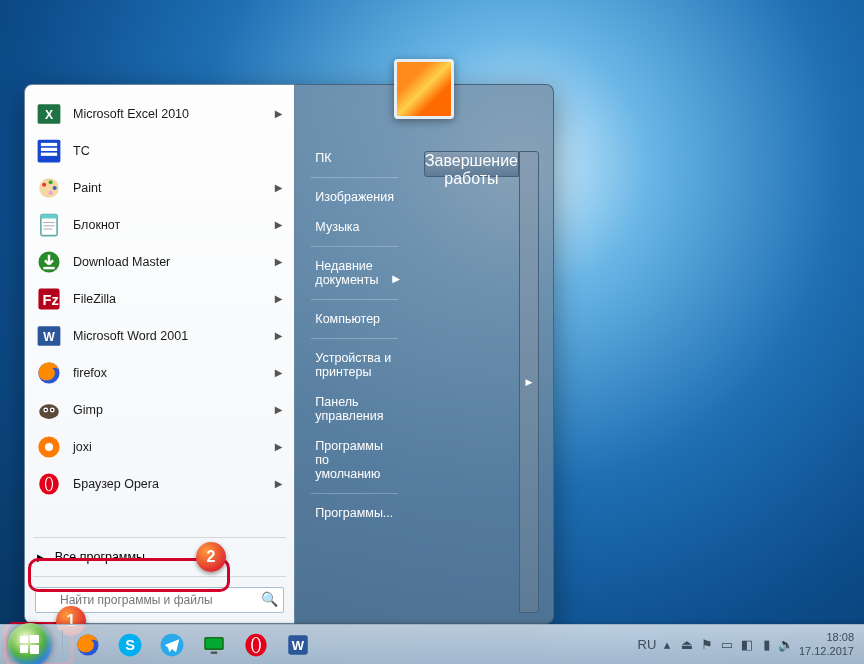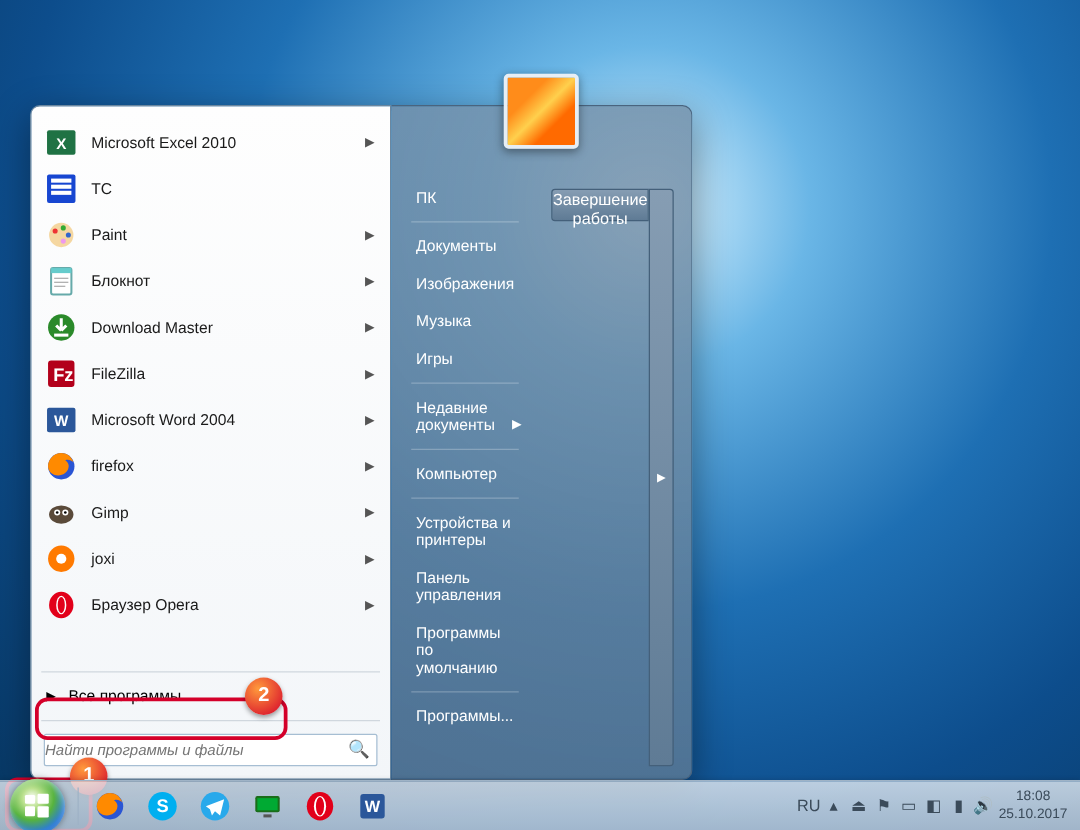--- a/index.html
+++ b/index.html
@@ -18,21 +18,21 @@
   width: 44px; height: 44px; margin: -6px 6px -6px 8px; border-radius: 50%;
   background: radial-gradient(circle at 40% 35%, #fff 0%, #b9e08c 20%, #56b33e 45%, #2a7bd6 70%, #1050a0 100%);
   box-shadow: 0 0 6px rgba(0,0,0,.4), inset 0 2px 6px rgba(255,255,255,.5);
   position: relative; display:flex;align-items:center;justify-content:center;color:#fff;
 }
 .start-orb svg{width:24px;height:24px}
 .tb-ico { width: 40px; height: 40px; display:flex; align-items:center; justify-content:center; border-radius:2px; margin:0 1px; }
 .tb-ico svg{width:26px;height:26px}
 .tb-sep{width:1px;height:30px;background:#9fb3c6;margin:0 4px}
 .tray { margin-left:auto; display:flex; align-items:center; gap:4px; padding-right:10px; color:#3b4b5a; font-size:11px; }
-.tray .clock{text-align:center;line-height:1.2}
+.tray .clock{text-align:right;line-height:1.2}
 .tray-ic{width:16px;height:16px;display:flex;align-items:center;justify-content:center;font-size:13px}
 
 
 .startmenu {
   position: absolute; left: 24px; bottom: 40px; width: 530px; height: 540px;
   display:flex; border-radius: 8px; overflow:visible;
   box-shadow: 0 8px 30px rgba(0,0,0,.4);
 }
 .sm-left {
   width: 318px; background: linear-gradient(#fefefe,#f3f6f9);
@@ -53,29 +53,29 @@
 }
 .prog-list{flex:1;overflow:hidden}
 .prog-item{display:flex;align-items:center;height:37px;padding:0 8px;font-size:12.5px;color:#1a1a1a;position:relative}
 .prog-ico{width:28px;height:28px;margin-right:10px;display:flex;align-items:center;justify-content:center;border-radius:3px}
 .prog-ico svg{width:26px;height:26px}
 .prog-arrow{position:absolute;right:10px;color:#555;font-size:10px}
 .sm-divider{height:1px;background:#d0d7de;margin:4px 6px}
 .all-progs{display:flex;align-items:center;height:30px;padding:0 10px;font-size:12.5px;gap:10px}
 .all-progs .tri{font-size:10px}
 .search-row{padding:6px 8px 2px}
-.search-box{width:100%;height:26px;border:1px solid #a6bed3;border-radius:2px;padding:0 28px 0 0;font-size:12px;color:#333;font-style:italic}
+.search-box{width:100%;height:26px;border:1px solid #a6bed3;border-radius:2px;padding:0 28px 0 24px;font-size:12px;color:#333;}
 .search-wrap{position:relative}
 .search-mag{position:absolute;right:6px;top:4px;color:#3b6fa6;font-size:14px}
 
 .r-item{padding:8px 18px;font-size:12.5px;color:#fff;position:relative}
 .r-arrow{position:absolute;right:12px;font-size:10px}
 .r-sep{height:1px;background:rgba(255,255,255,.25);margin:4px 14px}
 .shutdown{margin:8px 12px 0;display:flex}
-.shutdown button{flex:1;height:26px;background:linear-gradient(#869db3,#5f7b95);border:1px solid #44607a;color:#fff;font-size:13px;border-radius:3px 0 0 3px}
+.shutdown button{flex:1;height:26px;background:linear-gradient(#869db3,#5f7b95);border:1px solid #44607a;color:#fff;font-size:16px;border-radius:3px 0 0 3px}
 .shutdown .dd{width:20px;border-radius:0 3px 3px 0;border-left:1px solid #44607a;display:flex;align-items:center;justify-content:center;color:#fff;background:linear-gradient(#869db3,#5f7b95);border:1px solid #44607a;font-size:9px}
 
 
 .callout{position:absolute;border:3px solid #d4002a;border-radius:10px;pointer-events:none}
 .callout-1{left:4px;bottom:-2px;width:70px;height:44px}
 .callout-2{left:28px;bottom:72px;width:202px;height:34px}
 .badge{position:absolute;width:30px;height:30px;border-radius:50%;background:radial-gradient(circle at 35% 30%,#ff9a3c,#d4002a);color:#fff;font-weight:bold;font-size:16px;display:flex;align-items:center;justify-content:center;box-shadow:0 2px 4px rgba(0,0,0,.4)}
 .badge-1{left:56px;bottom:28px}
 .badge-2{left:196px;bottom:92px}
 </style>
@@ -155,21 +155,21 @@
           <span>FileZilla</span>
           <span class="prog-arrow">▶</span>
         </div>
         <div class="prog-item">
           <span class="prog-ico">
             <svg viewBox="0 0 32 32">
               <rect x="2" y="4" width="28" height="24" rx="2" fill="#2b579a"></rect>
               <text x="16" y="22" text-anchor="middle" font-size="15" font-weight="bold" fill="#fff">W</text>
             </svg>
           </span>
-          <span>Microsoft Word 2004</span>
+          <span>Microsoft Word 2001</span>
           <span class="prog-arrow">▶</span>
         </div>
         <div class="prog-item">
           <span class="prog-ico">
             <svg viewBox="0 0 32 32">
               <circle cx="16" cy="16" r="13" fill="#2a55d4"></circle>
               <path d="M3 16c0-7 6-13 13-13 5 0 10 3 12 9-2-2-5-3-8-2 3 2 4 5 3 8-1 4-5 7-10 7C7 25 3 21 3 16z" fill="#ff8a00"></path>
             </svg>
           </span>
           <span>firefox</span>
@@ -221,24 +221,22 @@
         <input class="search-box" placeholder="Найти программы и файлы" style="">
         <span class="search-mag">🔍</span>
       </div>
     </div>
   </div>
   <div class="sm-right">
     <div class="user-pic"></div>
     <div id="right-items">
         <div class="r-item">ПК</div>
         <div class="r-sep"></div>
-        <div class="r-item">Документы</div>
         <div class="r-item">Изображения</div>
         <div class="r-item">Музыка</div>
-        <div class="r-item">Игры</div>
         <div class="r-sep"></div>
         <div class="r-item">Недавние документы<span class="r-arrow">▶</span></div>
         <div class="r-sep"></div>
         <div class="r-item">Компьютер</div>
         <div class="r-sep"></div>
         <div class="r-item">Устройства и принтеры</div>
         <div class="r-item">Панель управления</div>
         <div class="r-item">Программы по умолчанию</div>
         <div class="r-sep"></div>
         <div class="r-item">Программы...</div>
@@ -310,16 +308,16 @@
     <span class="tray-ic">RU</span>
     <span class="tray-ic">▴</span>
     <span class="tray-ic">⏏</span>
     <span class="tray-ic">⚑</span>
     <span class="tray-ic">▭</span>
     <span class="tray-ic">◧</span>
     <span class="tray-ic">▮</span>
     <span class="tray-ic">🔊</span>
     <div class="clock">
       <div>18:08</div>
-      <div>25.10.2017</div>
+      <div>17.12.2017</div>
     </div>
   </div>
 </div>
 
 </body></html>

